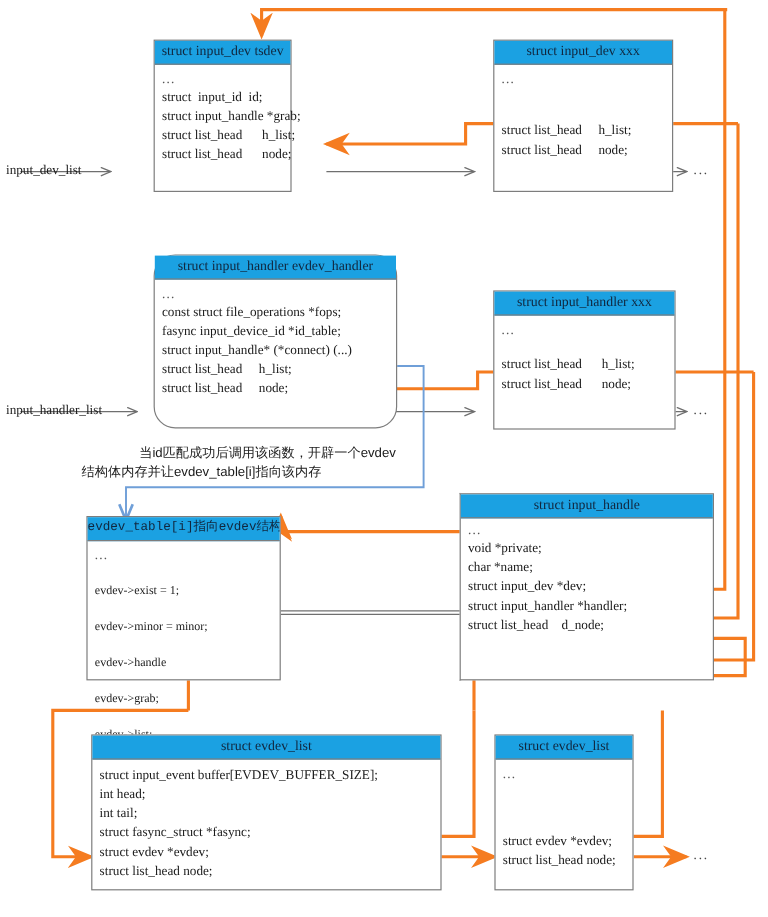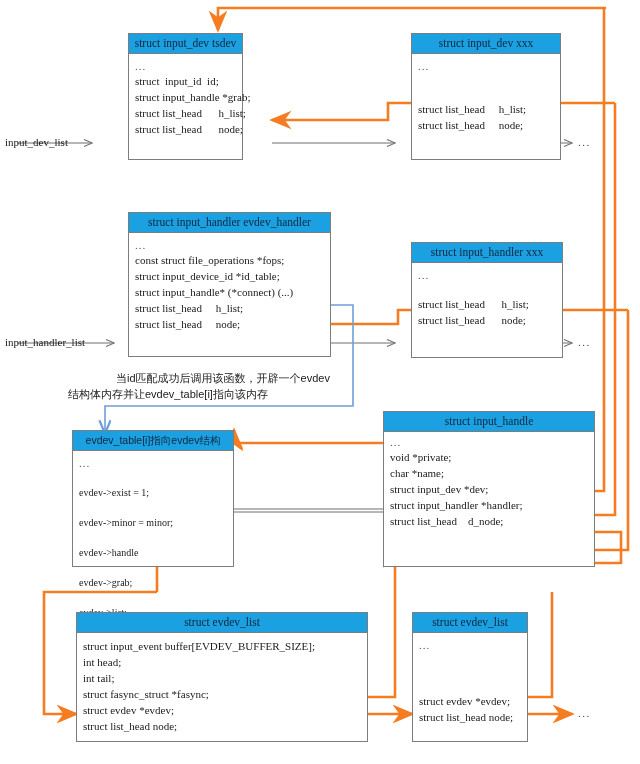--- a/index.html
+++ b/index.html
@@ -111,44 +111,44 @@
     <div class="hdr">struct  input_dev   xxx</div>
     <div class="body">
       <div class="dots">...</div>
       <div class="spacer"></div>
       <div class="spacer"></div>
       <div class="row">struct list_head     h_list;</div>
       <div class="row">struct list_head     node;</div>
     </div>
   </div>
 
-  <div class="box" style="left:128px;top:212px;width:203px;height:145px;">
+  <div class="box" style="left:128px;top:212px;width:203px;height:145px;border-radius:18px;">
     <div class="hdr">struct input_handler evdev_handler</div>
     <div class="body">
       <div class="dots">...</div>
       <div class="row">const struct file_operations *fops;</div>
-      <div class="row">struct input_device_id *id_table;</div>
+      <div class="row">fasync input_device_id *id_table;</div>
       <div class="row">struct input_handle* (*connect) (...)</div>
       <div class="row">struct list_head     h_list;</div>
       <div class="row">struct list_head     node;</div>
     </div>
   </div>
 
   <div class="box" style="left:411px;top:242px;width:152px;height:116px;">
     <div class="hdr">struct  input_handler xxx</div>
     <div class="body">
       <div class="dots">...</div>
       <div class="spacer"></div>
       <div class="row">struct list_head      h_list;</div>
       <div class="row">struct list_head      node;</div>
     </div>
   </div>
 
   <div class="box" style="left:72px;top:430px;width:162px;height:137px;">
-    <div class="hdr" style="font-family:Liberation Sans, sans-serif;font-size:10.5px;">evdev_table[i]指向evdev结构</div>
+    <div class="hdr" style="font-family:Liberation Mono, monospace;font-size:10.5px;">evdev_table[i]指向evdev结构</div>
     <div class="body">
       <div class="dots">...</div>
       <div class="row small">evdev-&gt;exist = 1;</div>
       <div class="row small">evdev-&gt;minor = minor;</div>
       <div class="row small">evdev-&gt;handle</div>
       <div class="row small">evdev-&gt;grab;</div>
       <div class="row small">evdev-&gt;list;</div>
     </div>
   </div>
 

